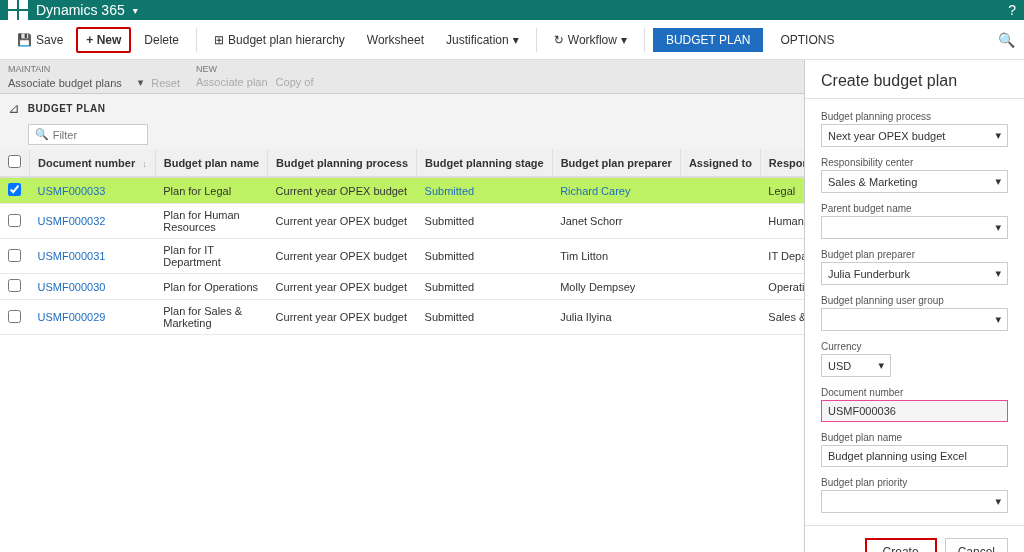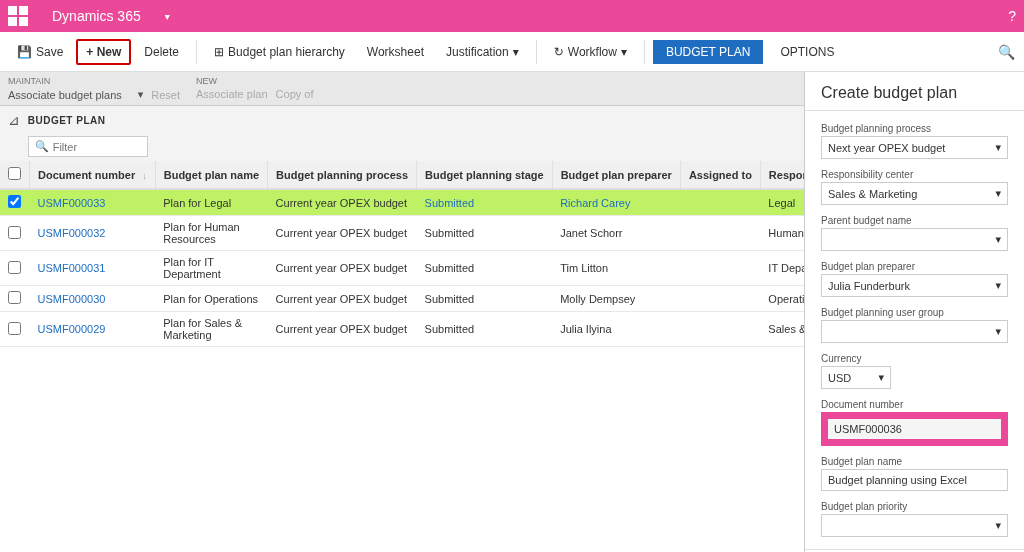--- a/index.html
+++ b/index.html
@@ -1,26 +1,26 @@
 <!DOCTYPE html>
 <html><head>
   <meta charset="utf-8">
   <style>
     * { box-sizing: border-box; margin: 0; padding: 0; }
     body { font-family: 'Segoe UI', Arial, sans-serif; font-size: 12px; background: #f3f3f3; display: flex; flex-direction: column; height: 552px; overflow: hidden; }
 
     
     .top-bar {
-      background: #ec4899;
+      background: #0f766e;
       color: white;
       display: flex;
       align-items: center;
-      height: 32px;
+      height: 20px;
       padding: 0 8px;
-      gap: 24px;
+      gap: 8px;
       flex-shrink: 0;
     }
     .top-bar .app-icon {
       width: 20px; height: 20px;
       display: grid; grid-template-columns: 1fr 1fr; gap: 2px;
     }
     .top-bar .app-icon span {
       background: white;
       display: block;
     }
@@ -236,21 +236,21 @@
       width: 100%;
       padding: 4px 6px;
       border: 1px solid #ccc;
       background: white;
       font-size: 11px;
       color: #333;
     }
     .field-input-readonly {
       width: 100%;
       padding: 4px 6px;
-      border: 7px solid #ec4899;
+      border: 1px solid #ec4899;
       background: #f5f5f5;
       font-size: 11px;
       color: #333;
     }
     .panel-footer {
       display: flex;
       justify-content: flex-end;
       gap: 8px;
       padding: 12px 16px;
       border-top: 1px solid #e0e0e0;

